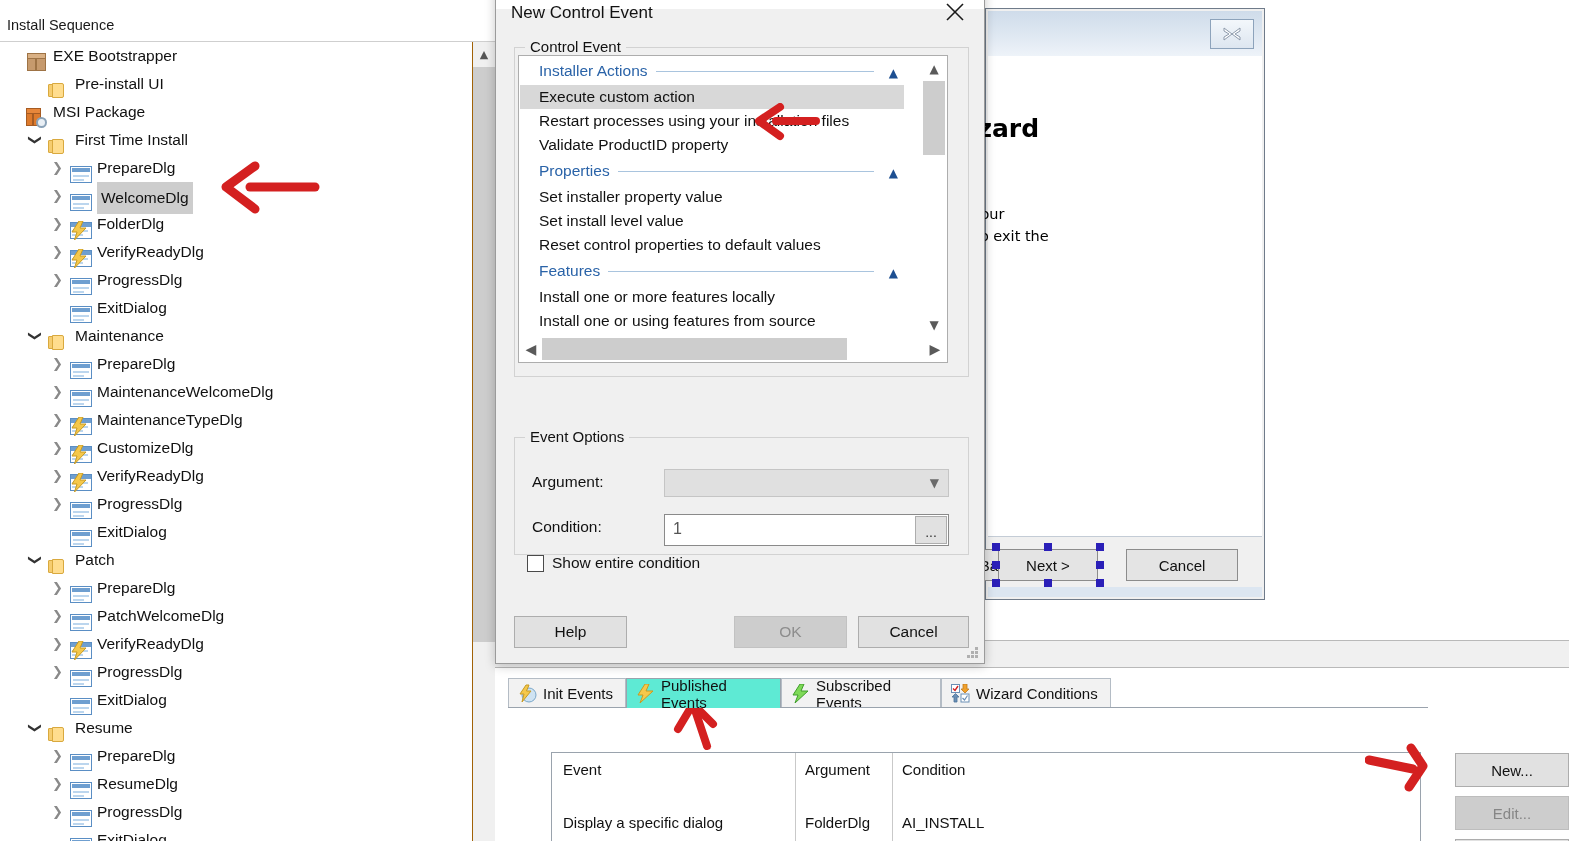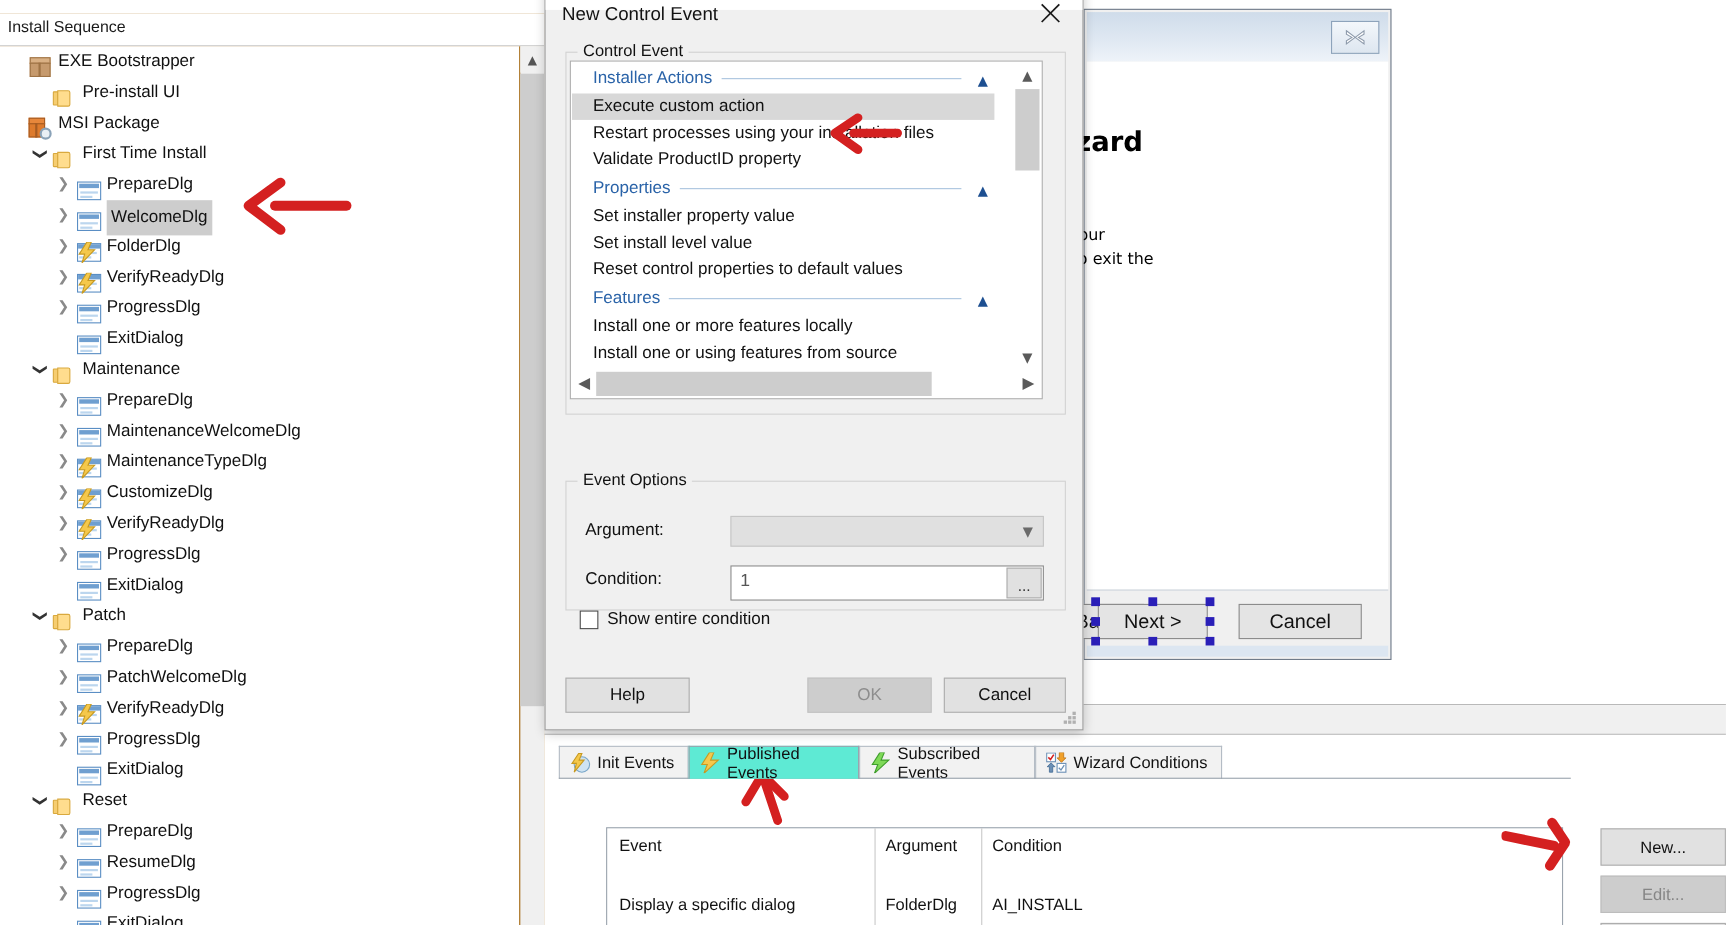--- a/index.html
+++ b/index.html
@@ -72,21 +72,21 @@
     display:flex;align-items:center;justify-content:center;}
   #msi-close svg{display:block;}
   #msi-body{position:absolute;left:2px;top:47px;right:2px;height:480px;background:#ffffff;}
   #msi-heading{position:absolute;left:-120px;top:25px;width:420px;
     font-size:25px;font-weight:bold;line-height:1.28;color:#000;font-family:"DejaVu Sans",sans-serif;}
   #msi-text{position:absolute;left:-160px;top:148px;width:460px;font-size:14.5px;line-height:1.5;color:#000;
     font-family:"DejaVu Sans",sans-serif;}
   #msi-sep{position:absolute;left:2px;top:527px;right:2px;height:1px;background:#c4ccd6;}
   #msi-footer{position:absolute;left:2px;top:528px;right:2px;height:60px;background:#f0f0f0;}
   .msi-btn{position:absolute;top:12px;height:32px;background:#e4e4e4;border:1px solid #8c8c8c;box-sizing:border-box;
-    display:flex;align-items:center;justify-content:center;font-size:18px;color:#111;}
+    display:flex;align-items:center;justify-content:center;font-size:15px;color:#111;}
   #msi-btn-back{left:-48px;width:100px;}
   #msi-btn-next{left:10px;width:100px;}
   #msi-btn-cancel{left:138px;width:112px;}
   #msi-footer-strip{position:absolute;left:2px;bottom:2px;right:2px;height:10px;background:#dce6f1;}
   .handle{position:absolute;width:8px;height:8px;background:#2a1fb8;}
 
   
   #status-line{left:540px;top:650px;font-size:15px;color:#2b3a55;}
 
   
@@ -296,21 +296,21 @@
         <span class="tw" style="left:70px;top:5px;"><span class="ic ic-dlg"><span class="bar"></span><span class="l1"></span><span class="l2"></span></span></span>
         <span class="tw tlabel" style="left:97px;">ProgressDlg</span>
       </div>
       <div class="tnode" style="height: 28px;">
         <span class="tw" style="left:70px;top:5px;"><span class="ic ic-dlg"><span class="bar"></span><span class="l1"></span><span class="l2"></span></span></span>
         <span class="tw tlabel" style="left:97px;">ExitDialog</span>
       </div>
       <div class="tnode" style="height: 28px;">
         <span class="tw chev open" style="left: 30px; transform: rotate(90deg); display: inline-block;">❯</span>
         <span class="tw" style="left:48px;top:5px;"><span class="ic ic-folder"><span class="f1"></span><span class="f2"></span></span></span>
-        <span class="tw tlabel" style="left:75px;">Reset</span>
+        <span class="tw tlabel" style="left:75px;">Resume</span>
       </div>
       <div class="tnode" style="height: 28px;">
         <span class="tw chev" style="left:52px;">❯</span>
         <span class="tw" style="left:70px;top:5px;"><span class="ic ic-dlg"><span class="bar"></span><span class="l1"></span><span class="l2"></span></span></span>
         <span class="tw tlabel" style="left:97px;">PrepareDlg</span>
       </div>
       <div class="tnode" style="height: 28px;">
         <span class="tw chev" style="left:52px;">❯</span>
         <span class="tw" style="left:70px;top:5px;"><span class="ic ic-dlg"><span class="bar"></span><span class="l1"></span><span class="l2"></span></span></span>
         <span class="tw tlabel" style="left:97px;">ResumeDlg</span>

